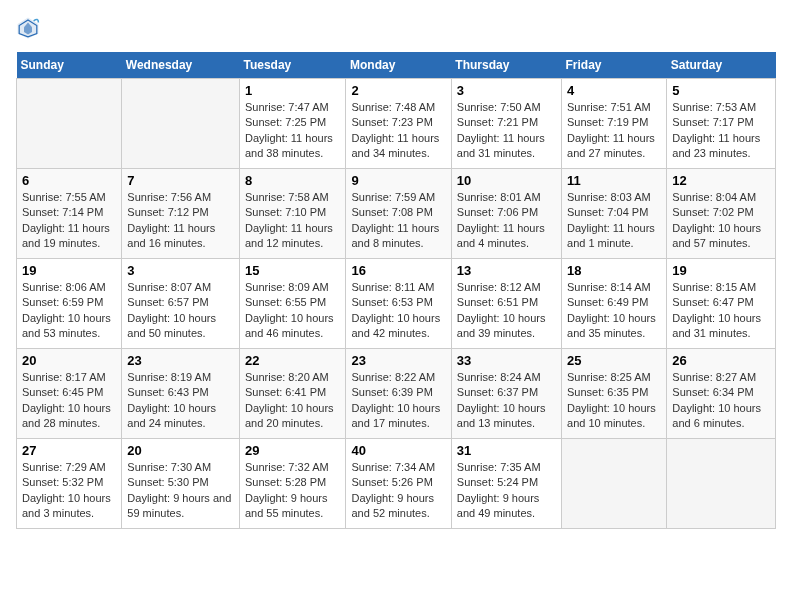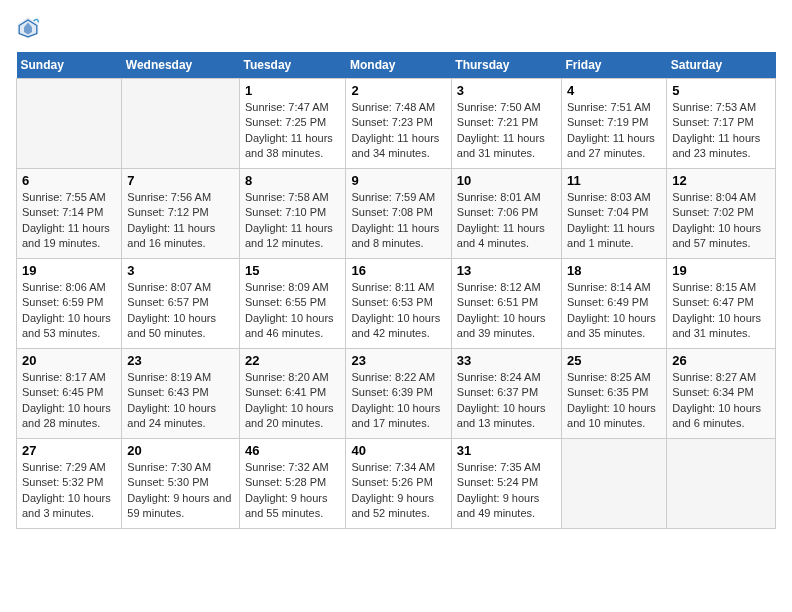--- a/index.html
+++ b/index.html
@@ -229,21 +229,21 @@
       <tr class="week-row">
         <td>
           <span class="day-num">27</span>
           <div class="day-info">Sunrise: 7:29 AM<br>Sunset: 5:32 PM<br>Daylight: 10 hours and 3 minutes.</div>
         </td>
         <td>
           <span class="day-num">20</span>
           <div class="day-info">Sunrise: 7:30 AM<br>Sunset: 5:30 PM<br>Daylight: 9 hours and 59 minutes.</div>
         </td>
         <td>
-          <span class="day-num">46</span>
+          <span class="day-num">29</span>
           <div class="day-info">Sunrise: 7:32 AM<br>Sunset: 5:28 PM<br>Daylight: 9 hours and 55 minutes.</div>
         </td>
         <td>
           <span class="day-num">40</span>
           <div class="day-info">Sunrise: 7:34 AM<br>Sunset: 5:26 PM<br>Daylight: 9 hours and 52 minutes.</div>
         </td>
         <td>
           <span class="day-num">31</span>
           <div class="day-info">Sunrise: 7:35 AM<br>Sunset: 5:24 PM<br>Daylight: 9 hours and 49 minutes.</div>
         </td>

